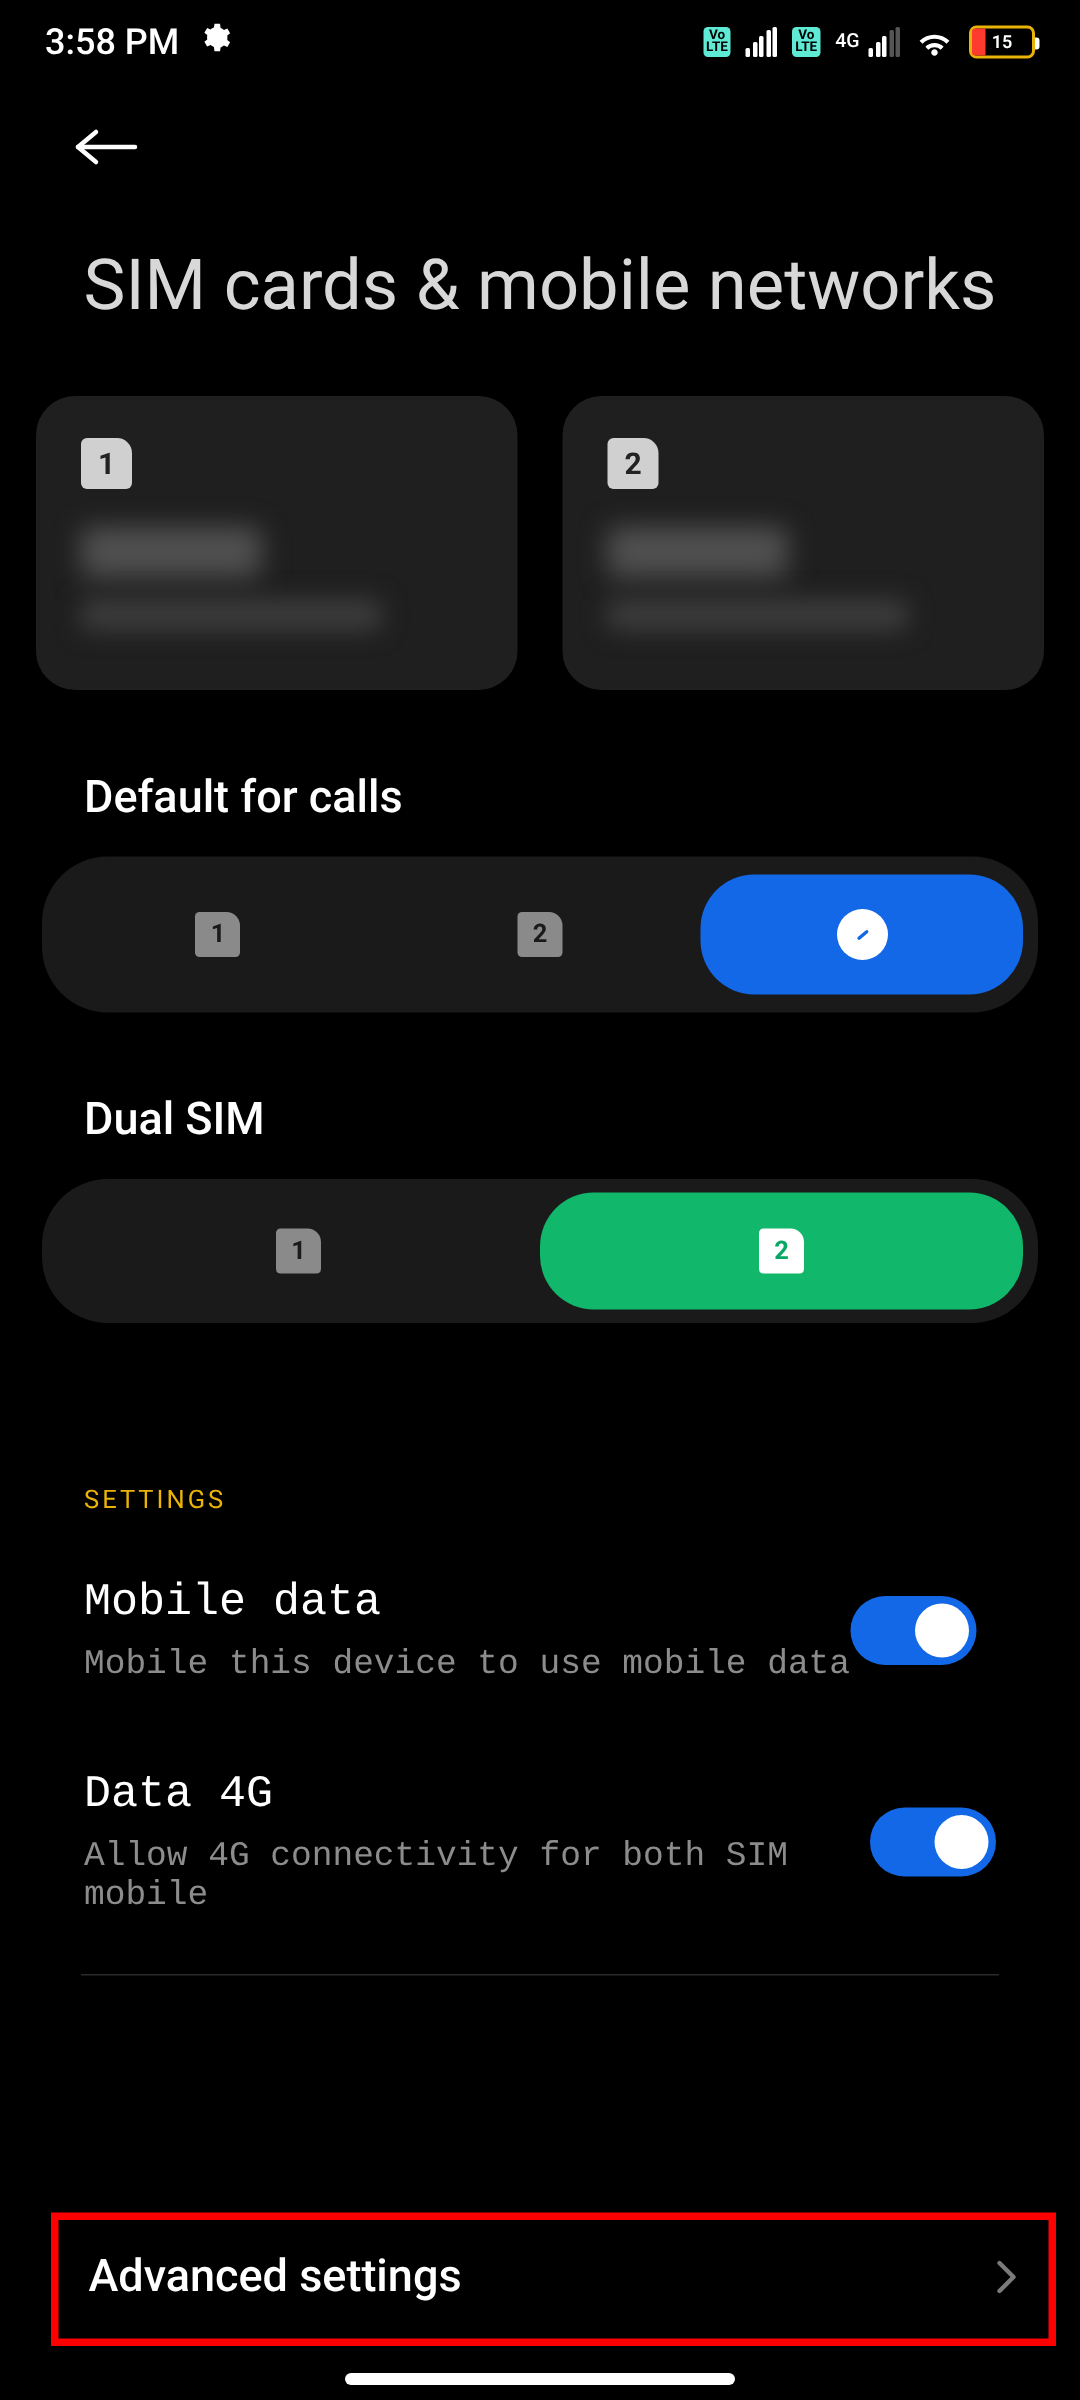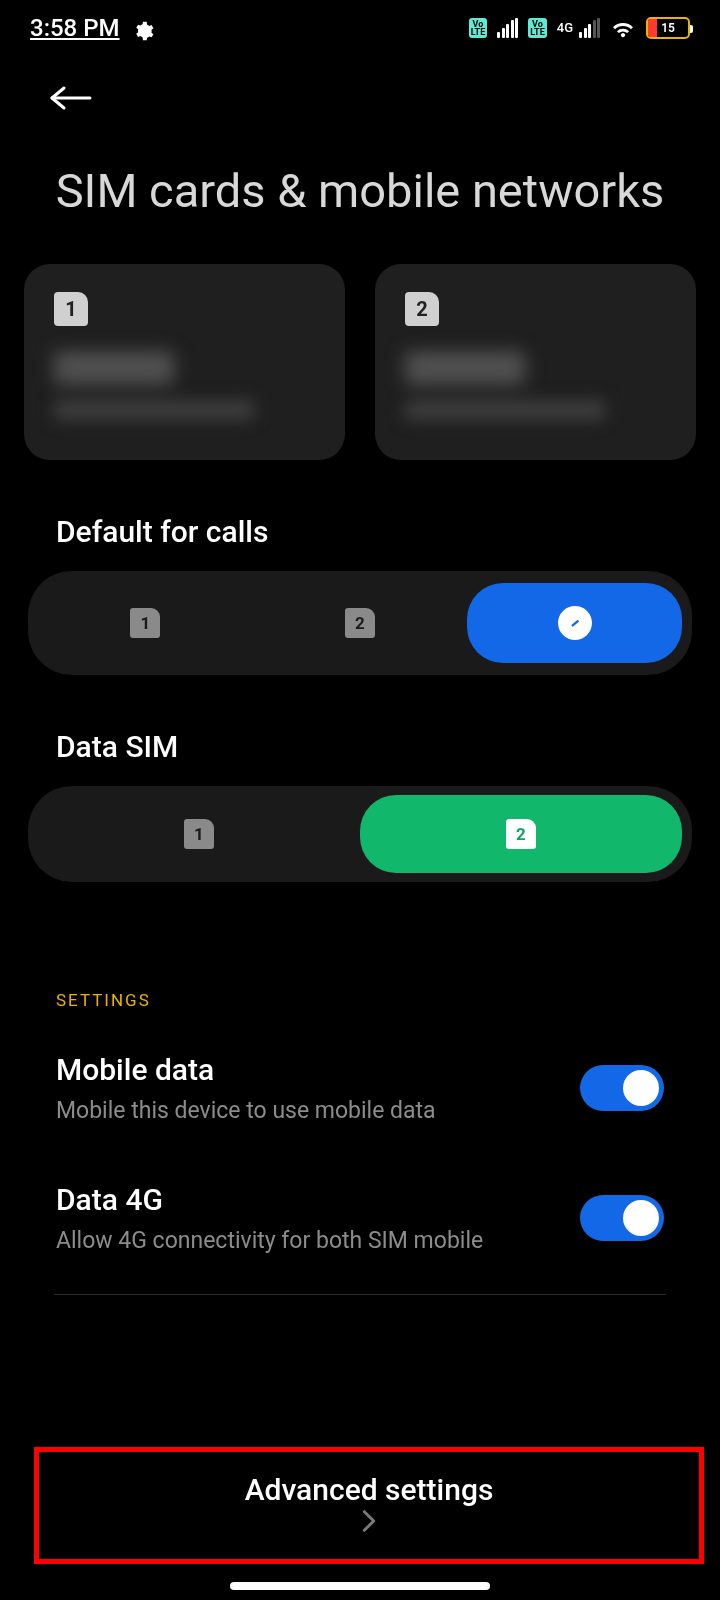--- a/index.html
+++ b/index.html
@@ -14,21 +14,21 @@
     }
     
     .status-bar {
       display: flex;
       justify-content: space-between;
       align-items: center;
       padding: 14px 30px 10px;
       font-size: 24px;
       font-weight: 500;
     }
-    .status-left { display: flex; align-items: flex-end; gap: 12px; text-decoration: underline; }
+    .status-left { display: flex; align-items: flex-start; gap: 12px; }
     .status-right { display: flex; align-items: center; gap: 10px; }
     .gear { width: 22px; height: 22px; }
     .status-icon { display: inline-flex; align-items: center; }
     .signal-bars { display: inline-flex; align-items: flex-end; gap: 1.5px; height: 20px; }
     .bar { width: 3px; background: #fff; border-radius: 1px; }
     .b1{height:6px}.b2{height:10px}.b3{height:14px}.b4{height:18px}.b5{height:20px}
     .b4d{height:18px;background:#555}.b5d{height:20px;background:#555}
     .volte-badge {
       font-size: 9px; font-weight: 700; background:#5eead4; color:#000;
       padding: 2px 2px; border-radius: 3px; line-height: 8px; text-align:center;
@@ -99,40 +99,41 @@
     }
     .no-pref svg { width:18px; height:18px; }
     .data-segmented { margin: 0 28px; background:#1a1a1a; border-radius:44px; display:flex; padding:10px; height:96px; align-items:center; }
     .data-seg-item { flex:1; height:78px; display:flex; align-items:center; justify-content:center; border-radius:36px; }
     
     .settings-header {
       font-size: 17px; letter-spacing: 2px; color:#eab308;
       padding: 108px 56px 14px;
     }
     .setting-row {
-      display:flex; align-items:center; justify-content:space-between;
+      display:flex; align-items:center; 
       padding: 28px 56px 30px;
+      font-family: Liberation Mono, monospace;
     }
     .setting-title { font-size: 30px; font-weight: 500; }
     .setting-sub { font-size: 23px; color:#8c8c8c; margin-top: 10px; }
     .toggle {
       width: 84px; height: 46px; background:#1268e6; border-radius:24px;
       position:relative; flex-shrink:0;
     }
     .toggle::after {
       content:''; position:absolute; right:5px; top:5px; width:36px; height:36px;
       background:#fff; border-radius:50%;
     }
     .divider { height:1px; background:#2b2b2b; margin: 10px 54px 0; }
     
     .adv-wrap {
       position:absolute; left:34px; right:16px; bottom:36px;
       border: 5px solid #ff0000; padding: 20px 20px 24px;
     }
-    .adv-row { display:flex; align-items:center; justify-content:space-between;flex-direction:column; }
+    .adv-row { display:flex; align-items:center; justify-content:space-between; }
     .adv-title { font-size: 30px; font-weight:500; }
     .chevron { width:16px; height:28px; stroke:#7a7a7a; }
     
     .home-ind {
       position:absolute; bottom:10px; left:50%; transform:translateX(-50%);
       width: 260px; height: 8px; background:#fff; border-radius:4px;
     }
   </style>
 </head>
 <body>
@@ -211,21 +212,21 @@
   <div class="seg-item seg-active-blue">
     <div class="no-pref">
       <svg viewBox="0 0 24 24" fill="#1268e6">
           <circle cx="12" cy="12" r="11" fill="#fff"></circle>
           <rect x="6" y="11" width="12" height="3" rx="1.5" transform="rotate(-40 12 12)" fill="#1268e6"></rect>
         </svg>
     </div>
   </div>
 </div>
 
-<div class="section-label">Data SIM</div>
+<div class="section-label">Dual SIM</div>
 <div class="data-segmented">
   <div class="data-seg-item">
     <div class="seg-chip">1</div>
   </div>
   <div class="data-seg-item seg-active-green">
     <div class="seg-chip light">2</div>
   </div>
 </div>
 
 <div class="settings-header">SETTINGS</div>

